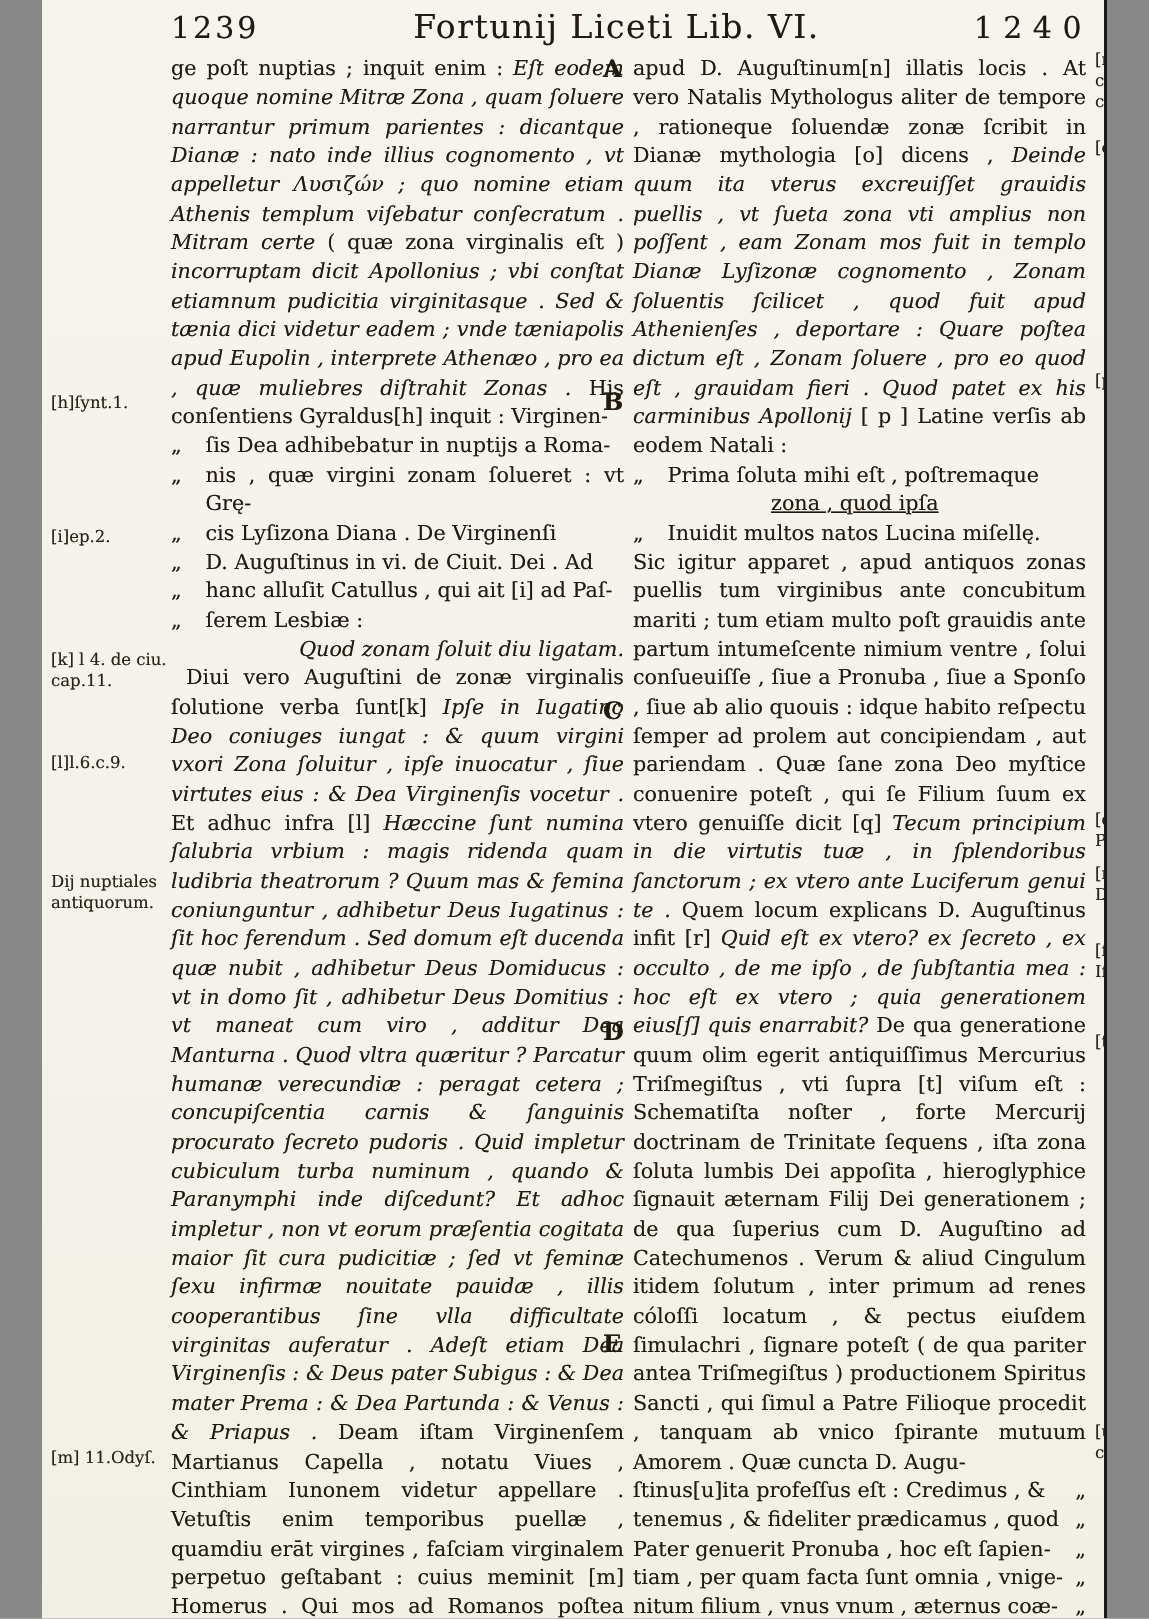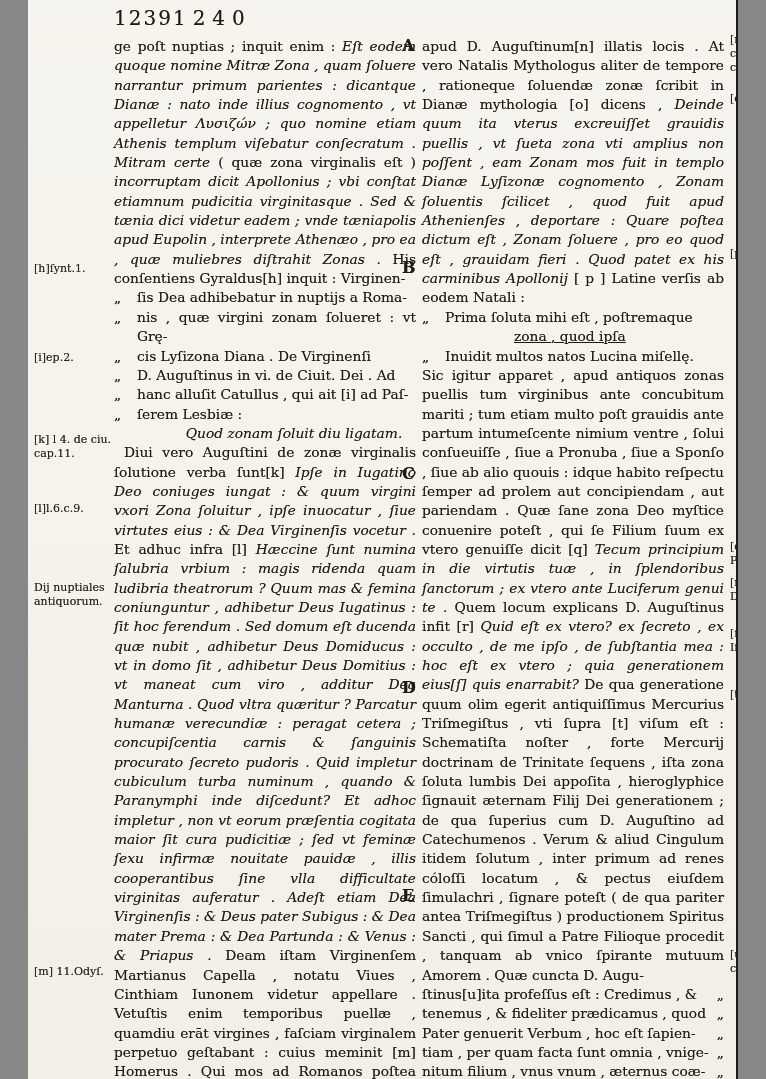--- a/index.html
+++ b/index.html
@@ -15,39 +15,40 @@
   .pagenum{font-size:20px;letter-spacing:2px;}
   .pagenum.rightnum{letter-spacing:7px;text-align:right;}
   .title{flex:1;text-align:center;font-size:22px;letter-spacing:1px;}
   .col{position:absolute;top:37px;width:302px;text-align:justify;
        font-size:13.8px;line-height:19.35px;}
   .col.leftcol{left:86px;}
   .col.rightcol{left:394px;}
   .para{margin:0;text-align:justify;}
   .ind{text-indent:10px;}
   .it{font-style:italic;}
-  .cline{margin:0;padding-left:58px;text-align:center;}
+  .cline{margin:0;padding-left:58px;text-align:right;}
   .qline{display:flex;}
   .qm{flex:none;width:23px;}
   .qmr{flex:none;width:14px;text-align:right;}
   .qt{flex:1;}
   .qline.qind{padding-left:92px;text-decoration:underline;}
   .mnote{position:absolute;font-size:11px;line-height:14px;white-space:pre-line;color:#2b2317;}
   .mnote.ml{left:6px;width:78px;}
   .mnote.mr{left:702px;width:62px;}
   .gletter{position:absolute;left:374px;font-size:16px;font-weight:bold;}
   .edge-right{position:absolute;top:0;right:0;width:2px;height:1079px;background:#1b1b1b;}
 </style>
 </head>
 <body>
 
 <div class="page">
 
   <div class="header">
     <span class="pagenum">1239</span>
+    <span class="title">Fortunij Liceti Lib. VI.</span>
     <span class="pagenum rightnum">1240</span>
   </div>
 
   <div class="col leftcol">
       <p class="para"><span>ge poſt nuptias ; inquit enim : </span><span class="it">Eſt eodem quoque nomine Mitræ Zona , quam ſoluere narrantur primum parientes : dicantque Dianæ : nato inde illius cognomento , vt appelletur Λυσιζών ; quo nomine etiam Athenis templum viſebatur conſecratum . Mitram certe </span><span>( quæ zona virginalis eſt ) </span><span class="it">incorruptam dicit Apollonius ; vbi conſtat etiamnum pudicitia virginitasque . Sed &amp; tænia dici videtur eadem ; vnde tæniapolis apud Eupolin , interprete Athenæo , pro ea , quæ muliebres diſtrahit Zonas . </span><span>His conſentiens Gyraldus[h] inquit : Virginen-</span></p>
       <div class="qblock">
         <div class="qline">
           <span class="qm">„</span>
           <span class="qt">ſis Dea adhibebatur in nuptijs a Roma-</span>
         </div>
@@ -94,21 +95,21 @@
       <div class="qblock">
         <div class="qline">
           <span class="qt">ſtinus[u]ita profeſſus eſt : Credimus , &amp;</span>
           <span class="qmr">„</span>
         </div>
         <div class="qline">
           <span class="qt">tenemus , &amp; fideliter prædicamus , quod</span>
           <span class="qmr">„</span>
         </div>
         <div class="qline">
-          <span class="qt">Pater genuerit Verbum , hoc eſt ſapien-</span>
+          <span class="qt">Pater genuerit Pronuba , hoc eſt ſapien-</span>
           <span class="qmr">„</span>
         </div>
         <div class="qline">
           <span class="qt">tiam , per quam facta ſunt omnia , vnige-</span>
           <span class="qmr">„</span>
         </div>
         <div class="qline">
           <span class="qt">nitum filium , vnus vnum , æternus coæ-</span>
           <span class="qmr">„</span>
         </div>

